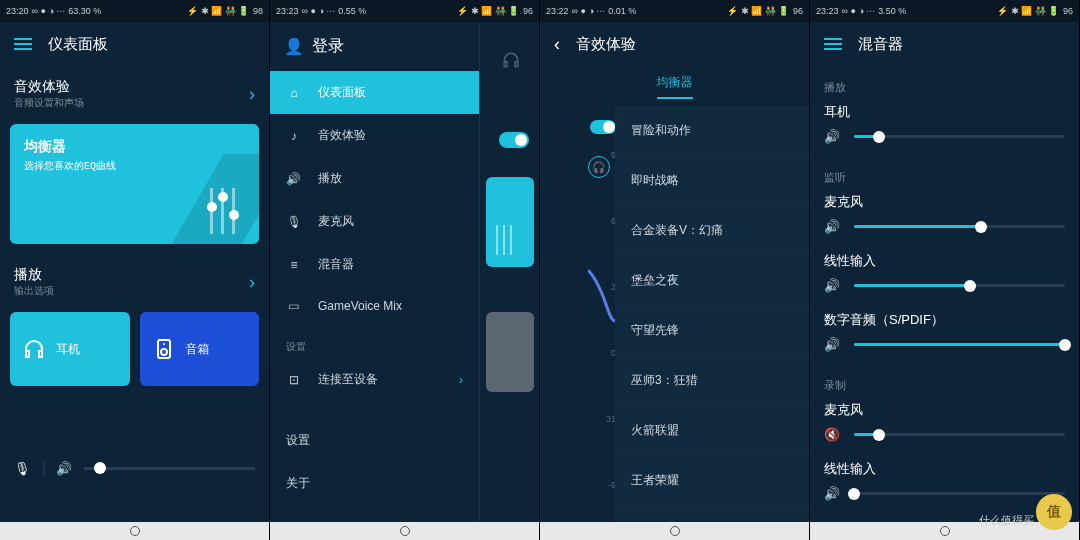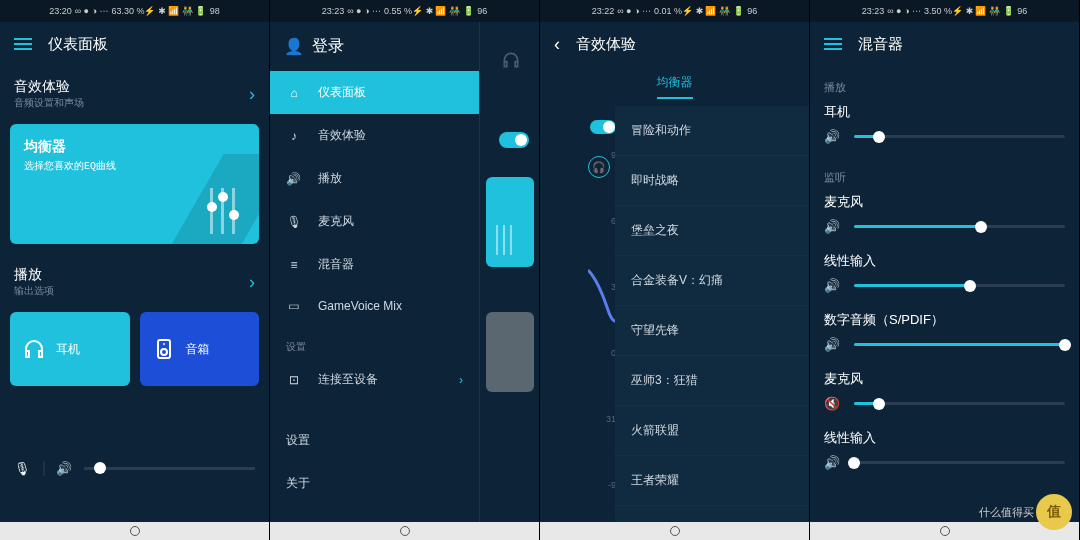--- a/index.html
+++ b/index.html
@@ -1,19 +1,19 @@
 <!DOCTYPE html>
 <html><head>
 <meta charset="utf-8">
 <style>
 * { margin: 0; padding: 0; box-sizing: border-box; }
 body { background: #000; font-family: sans-serif; color: #fff; width: 1080px; height: 540px; overflow: hidden; }
 .container { display: flex; height: 540px; }
 .screen { width: 270px; height: 540px; background: #0d2438; position: relative; border-right: 1px solid #000; overflow: hidden; }
-.status-bar { height: 22px; background: #0a1825; display: flex; align-items: center; justify-content: center; padding: 0 6px; font-size: 9px; color: #ccc; }
+.status-bar { height: 22px; background: #0a1825; display: flex; align-items: center; justify-content: space-between; padding: 0 6px; font-size: 9px; color: #ccc; }
 .status-left { display: flex; align-items: center; gap: 3px; }
 .status-right { display: flex; align-items: center; gap: 3px; }
 .app-bar { height: 44px; display: flex; align-items: center; padding: 0 14px; gap: 16px; background: #0d2438; }
 .app-title { font-size: 15px; color: #fff; }
 .hamburger { width: 18px; display: flex; flex-direction: column; gap: 3px; }
 .hamburger span { height: 2px; background: #1fc1dd; }
 .section-header { display: flex; justify-content: space-between; align-items: center; padding: 12px 14px 4px; }
 .section-title { font-size: 14px; color: #fff; }
 .section-sub { font-size: 10px; color: #7a8a9a; }
 .chevron { color: #1fc1dd; font-size: 18px; }
@@ -62,21 +62,21 @@
 
 .mixer-section-label { padding: 14px 14px 2px; font-size: 11px; color: #7a8a9a; }
 .mixer-item-label { padding: 6px 14px 4px; font-size: 13px; color: #fff; }
 .mixer-slider-row { display: flex; align-items: center; padding: 4px 14px 12px; gap: 12px; }
 .slider-track { flex: 1; height: 3px; background: #2a3d50; position: relative; border-radius: 2px; }
 .slider-fill { position: absolute; height: 3px; background: #1fc1dd; border-radius: 2px; }
 .slider-thumb { position: absolute; width: 12px; height: 12px; background: #fff; border-radius: 50%; top: -4.5px; }
 .muted-icon { color: #7a8a9a; }
 .vol-icon { color: #fff; font-size: 13px; width: 18px; }
 .watermark { position: absolute; right: 8px; bottom: 10px; width: 36px; height: 36px; background: #e8c94c; border-radius: 50%; display: flex; align-items: center; justify-content: center; font-size: 14px; color: #7a5b00; font-weight: bold; }
-.wm-text { position: absolute; right: 46px; bottom: 20px; font-size: 11px; color: #ccc; }
+.wm-text { position: absolute; right: 46px; bottom: 12px; font-size: 11px; color: #ccc; }
 svg { display: block; }
 .curve { position: absolute; left: 48px; top: 190px; width: 40px; height: 200px; }
 </style>
 </head>
 <body>
 
 <div class="container">
 
 <div class="screen">
   <div class="status-bar">
@@ -254,22 +254,22 @@
         <span>0</span>
         <span>31</span>
         <span>-9</span>
   </div>
   <svg class="curve" viewBox="0 0 40 200" preserveAspectRatio="none">
         <path d="M0 80 Q10 90 20 120 T40 100" fill="none" stroke="#5b7de8" stroke-width="3"></path>
       </svg>
   <div class="popup" id="preset-popup">
         <div class="popup-item">冒险和动作</div>
         <div class="popup-item">即时战略</div>
+        <div class="popup-item">合金装备V：幻痛</div>
         <div class="popup-item">堡垒之夜</div>
-        <div class="popup-item">合金装备V：幻痛</div>
         <div class="popup-item">守望先锋</div>
         <div class="popup-item">巫师3：狂猎</div>
         <div class="popup-item">火箭联盟</div>
         <div class="popup-item">王者荣耀</div>
       </div>
   <div class="nav-bar">
         <div class="nav-circle"></div>
       </div>
 </div>
 
@@ -321,20 +321,21 @@
           </div>
         </div>
         <div class="mixer-item-label">数字音频（S/PDIF）</div>
         <div class="mixer-slider-row">
           <span class="vol-icon ">🔊</span>
           <div class="slider-track">
             <div class="slider-fill" style="width:100%"></div>
             <div class="slider-thumb" style="left:calc(100% - 6px)"></div>
           </div>
         </div>
+        <div class="mixer-section-label">录制</div>
         <div class="mixer-item-label">麦克风</div>
         <div class="mixer-slider-row">
           <span class="vol-icon muted-icon">🔇</span>
           <div class="slider-track">
             <div class="slider-fill" style="width:12%"></div>
             <div class="slider-thumb" style="left:calc(12% - 6px)"></div>
           </div>
         </div>
         <div class="mixer-item-label">线性输入</div>
         <div class="mixer-slider-row">

